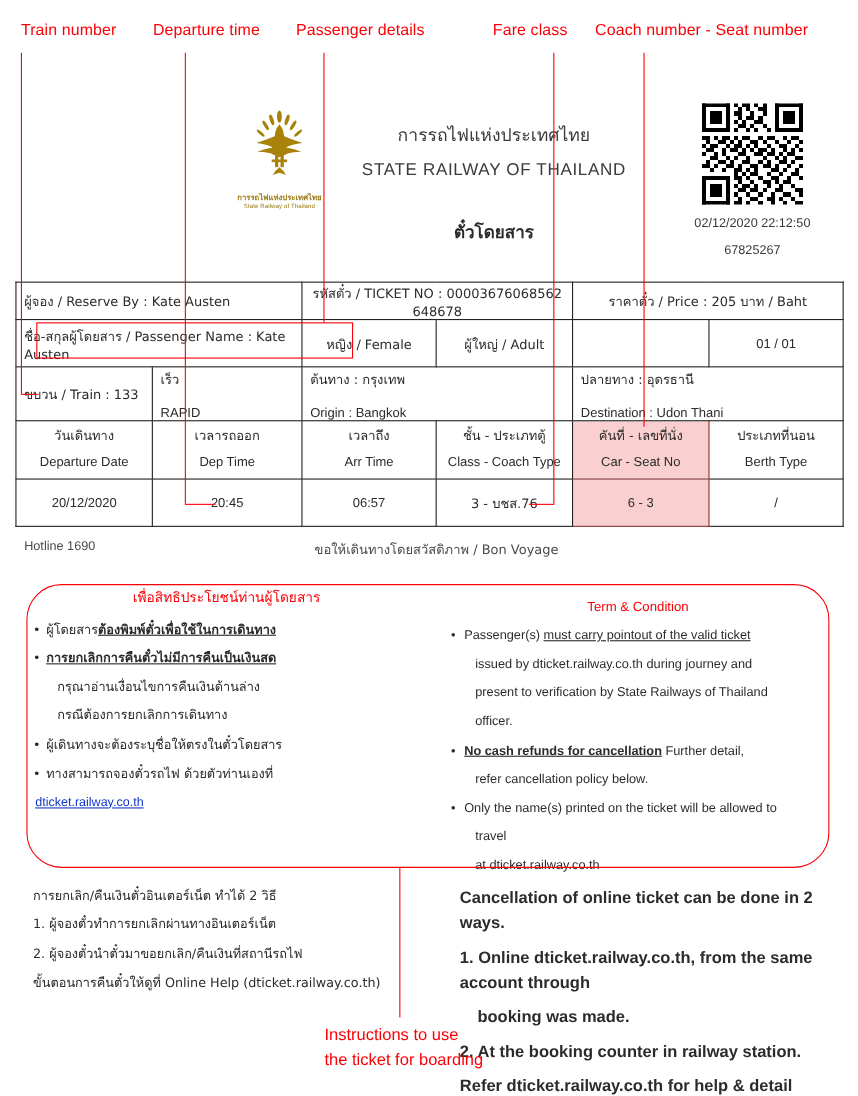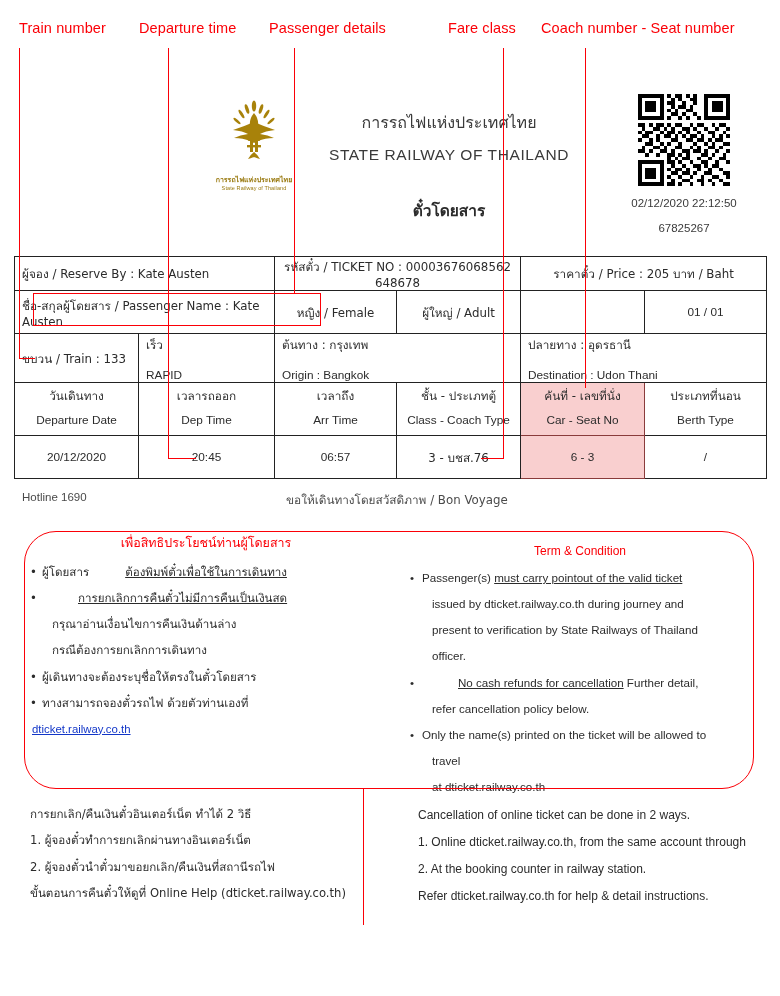--- a/index.html
+++ b/index.html
@@ -198,21 +198,21 @@
   ul.cond li.bullet:before {
     content: "\2022";
     position: absolute;
     left: 0; top: 0;
     color: #2b2b2b;
   }
   ul.cond li.cont { padding-left: 22px; }
   ul.cond li.cont:before { content: ""; }
   .cond-right li { font-family: "Liberation Sans", sans-serif; font-size: 11.4px; }
   .u { text-decoration: underline; }
-  .b { font-weight: normal; padding-left: 36px; }
+  .b { font-weight: bold; }
   .lnk {
     color: #1236c8;
     text-decoration: underline;
     font-family: "Liberation Sans", sans-serif;
     font-size: 11.4px;
   }
 
   
   .cancel-left {
     position: absolute;
@@ -223,21 +223,21 @@
     position: absolute;
     left: 418px; top: 806px;
     width: 340px;
   }
   .cancel-left p, .cancel-right p {
     margin: 0 0 9px 0;
     font-size: 11.6px;
     line-height: 1.5;
     color: #2b2b2b;
   }
-  .cancel-right p { font-family: "Liberation Sans", sans-serif; font-size: 12px; }
+  .cancel-right p { font-family: "Liberation Sans", sans-serif; font-size: 15px; font-weight: bold; }
   .cancel-right p.indent { padding-left: 16px; }
 </style>
 </head>
 <body>
 
 <div class="ticket">
 
   <div class="head">
 
     <div class="logo-wrap">
@@ -563,20 +563,21 @@
   <div class="cancel-left">
     <p>การยกเลิก/คืนเงินตั๋วอินเตอร์เน็ต ทำได้ 2 วิธี</p>
     <p>1. ผู้จองตั๋วทำการยกเลิกผ่านทางอินเตอร์เน็ต</p>
     <p>2. ผู้จองตั๋วนำตั๋วมาขอยกเลิก/คืนเงินที่สถานีรถไฟ</p>
     <p>ขั้นตอนการคืนตั๋วให้ดูที่ Online Help (dticket.railway.co.th)</p>
   </div>
 
   <div class="cancel-right">
     <p>Cancellation of online ticket can be done in 2 ways.</p>
     <p>1. Online dticket.railway.co.th, from the same account through</p>
+    <p class="indent">booking was made.</p>
     <p>2. At the booking counter in railway station.</p>
     <p>Refer dticket.railway.co.th for help &amp; detail instructions.</p>
   </div>
 
 </div>
 
 <div class="anno-layer">
 
   <div class="anno-label" style="left:8px;  top:20px;">Train number</div>
   <div class="anno-label" style="left:128px; top:20px;">Departure time</div>
@@ -592,13 +593,17 @@
 
   <div class="vline" style="left:283px; top:48px;  height:245px;"></div>
   <div class="hilite-box" style="left:22px; top:293px; width:288px; height:33px;"></div>
 
   <div class="vline" style="left:492px; top:48px;  height:410px;"></div>
   <div class="hline" style="left:470px; top:458px; width:23px;"></div>
 
   <div class="vline" style="left:574px; top:48px;  height:340px;"></div>
 
   <div class="vline" style="left:352px; top:789px; height:136px;"></div>
+  <div class="anno-bottom" style="left:284px; top:930px;">
+    <div>Instructions to use</div>
+    <div>the ticket for boarding</div>
+  </div>
 </div>
 
 </body></html>

